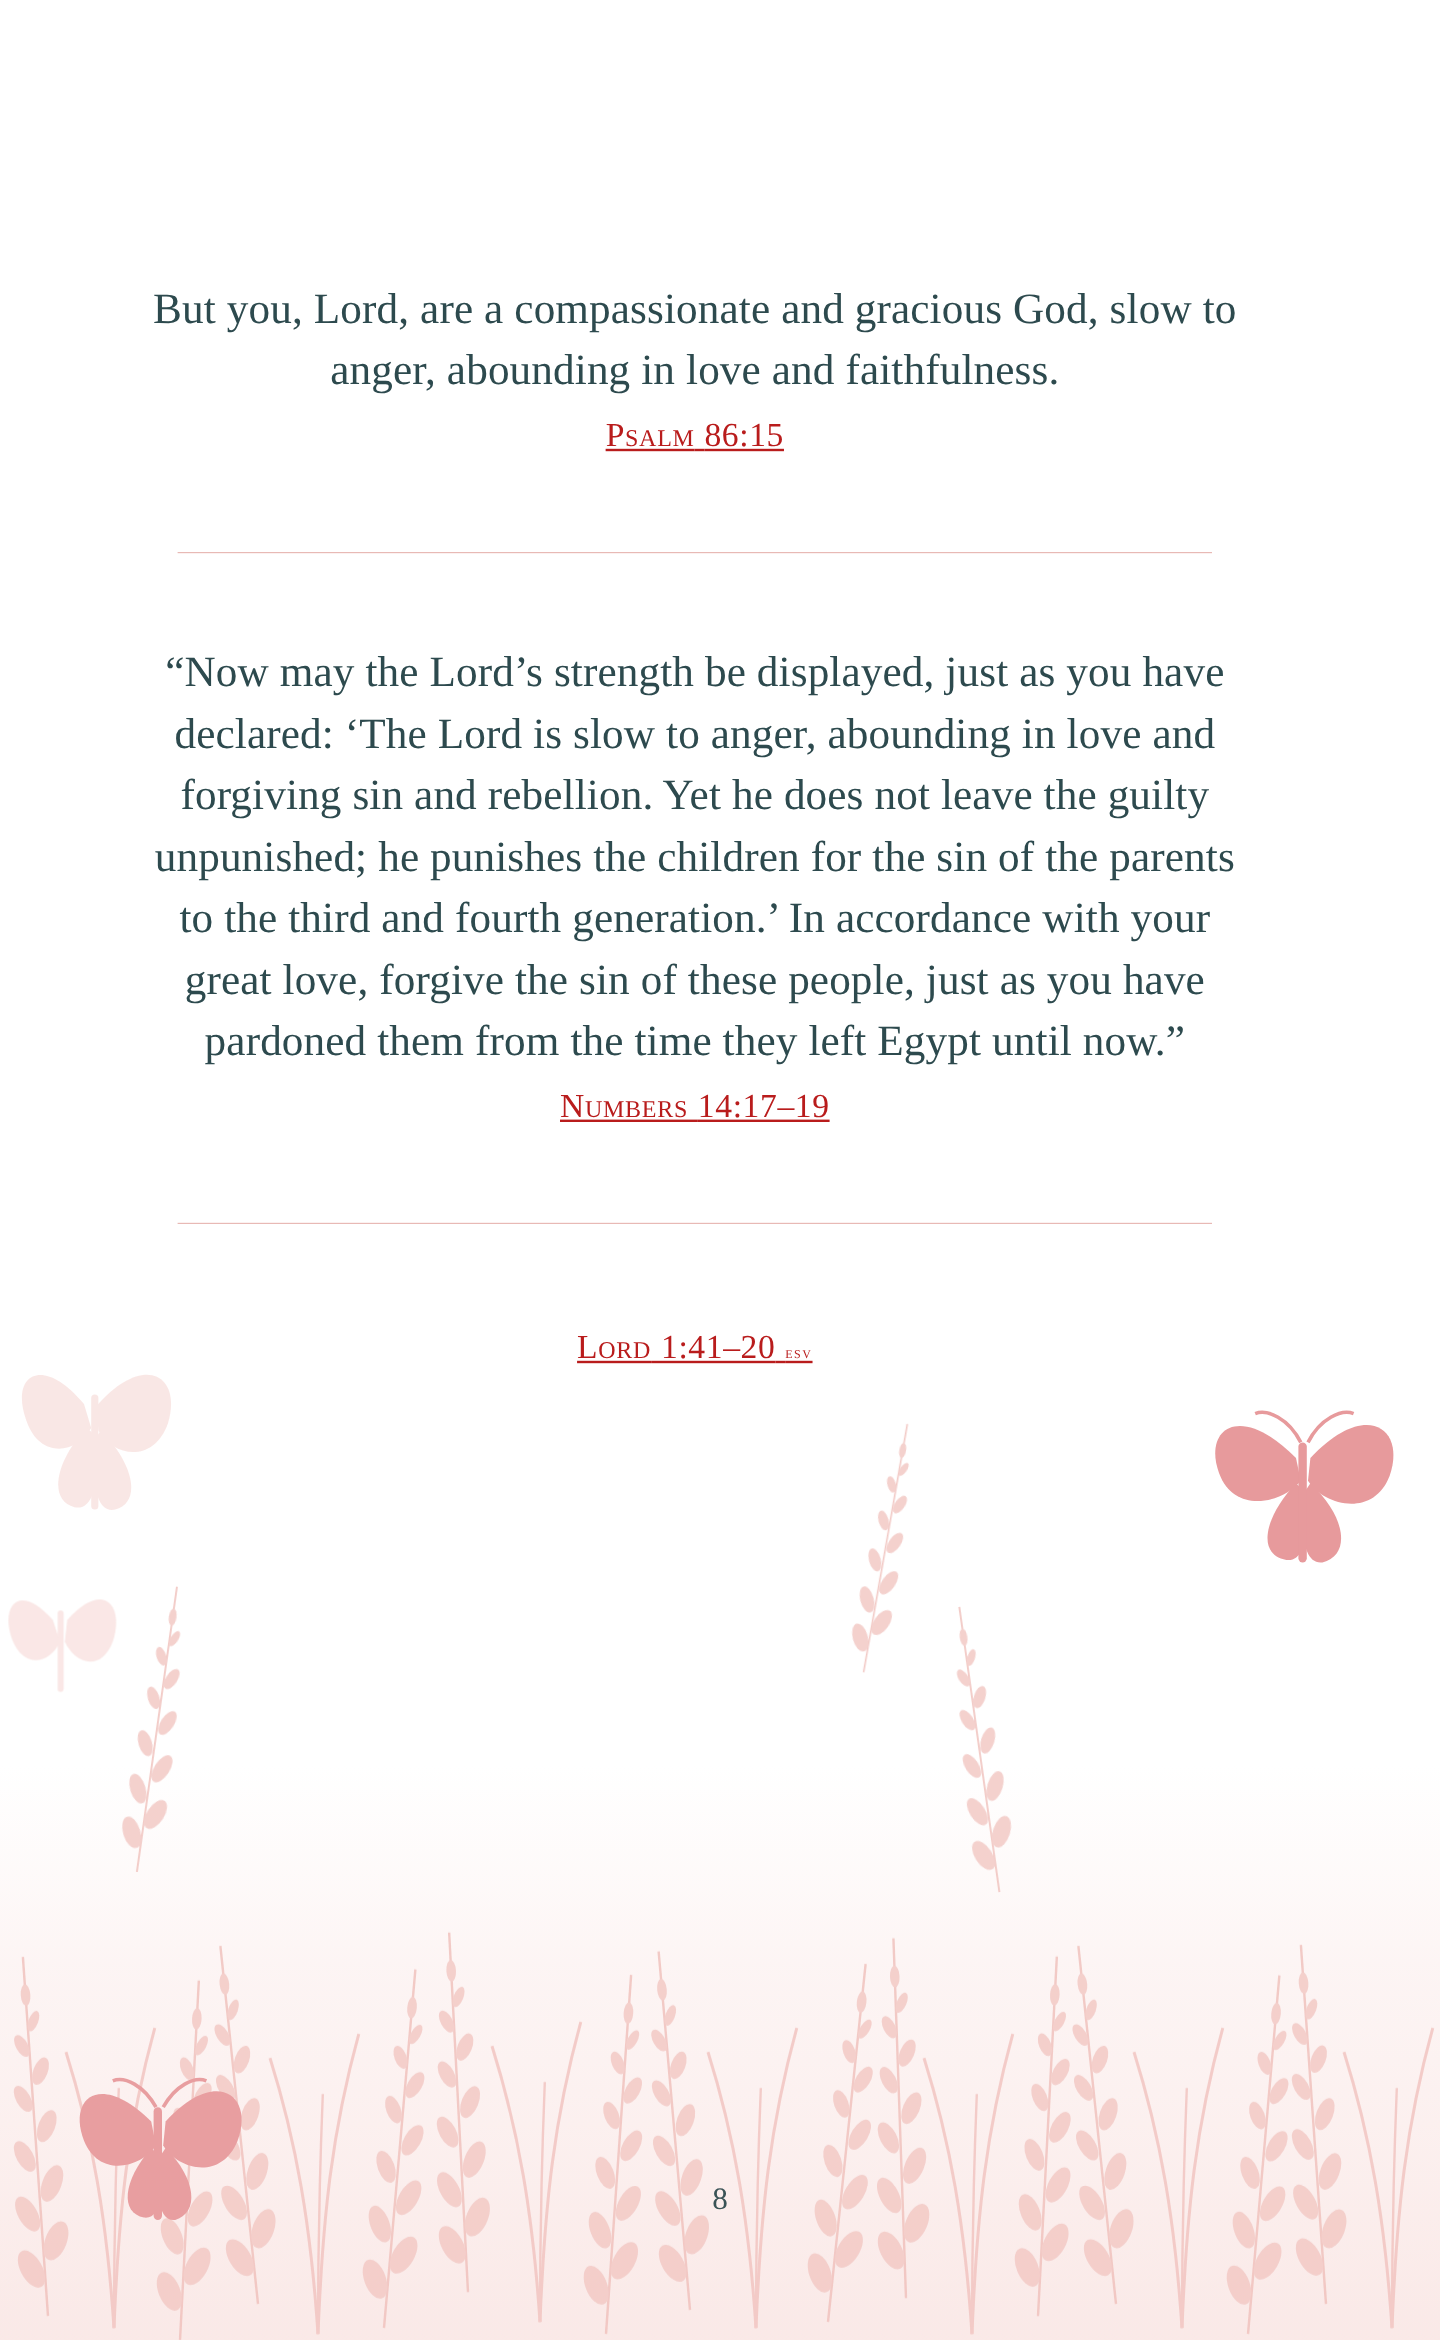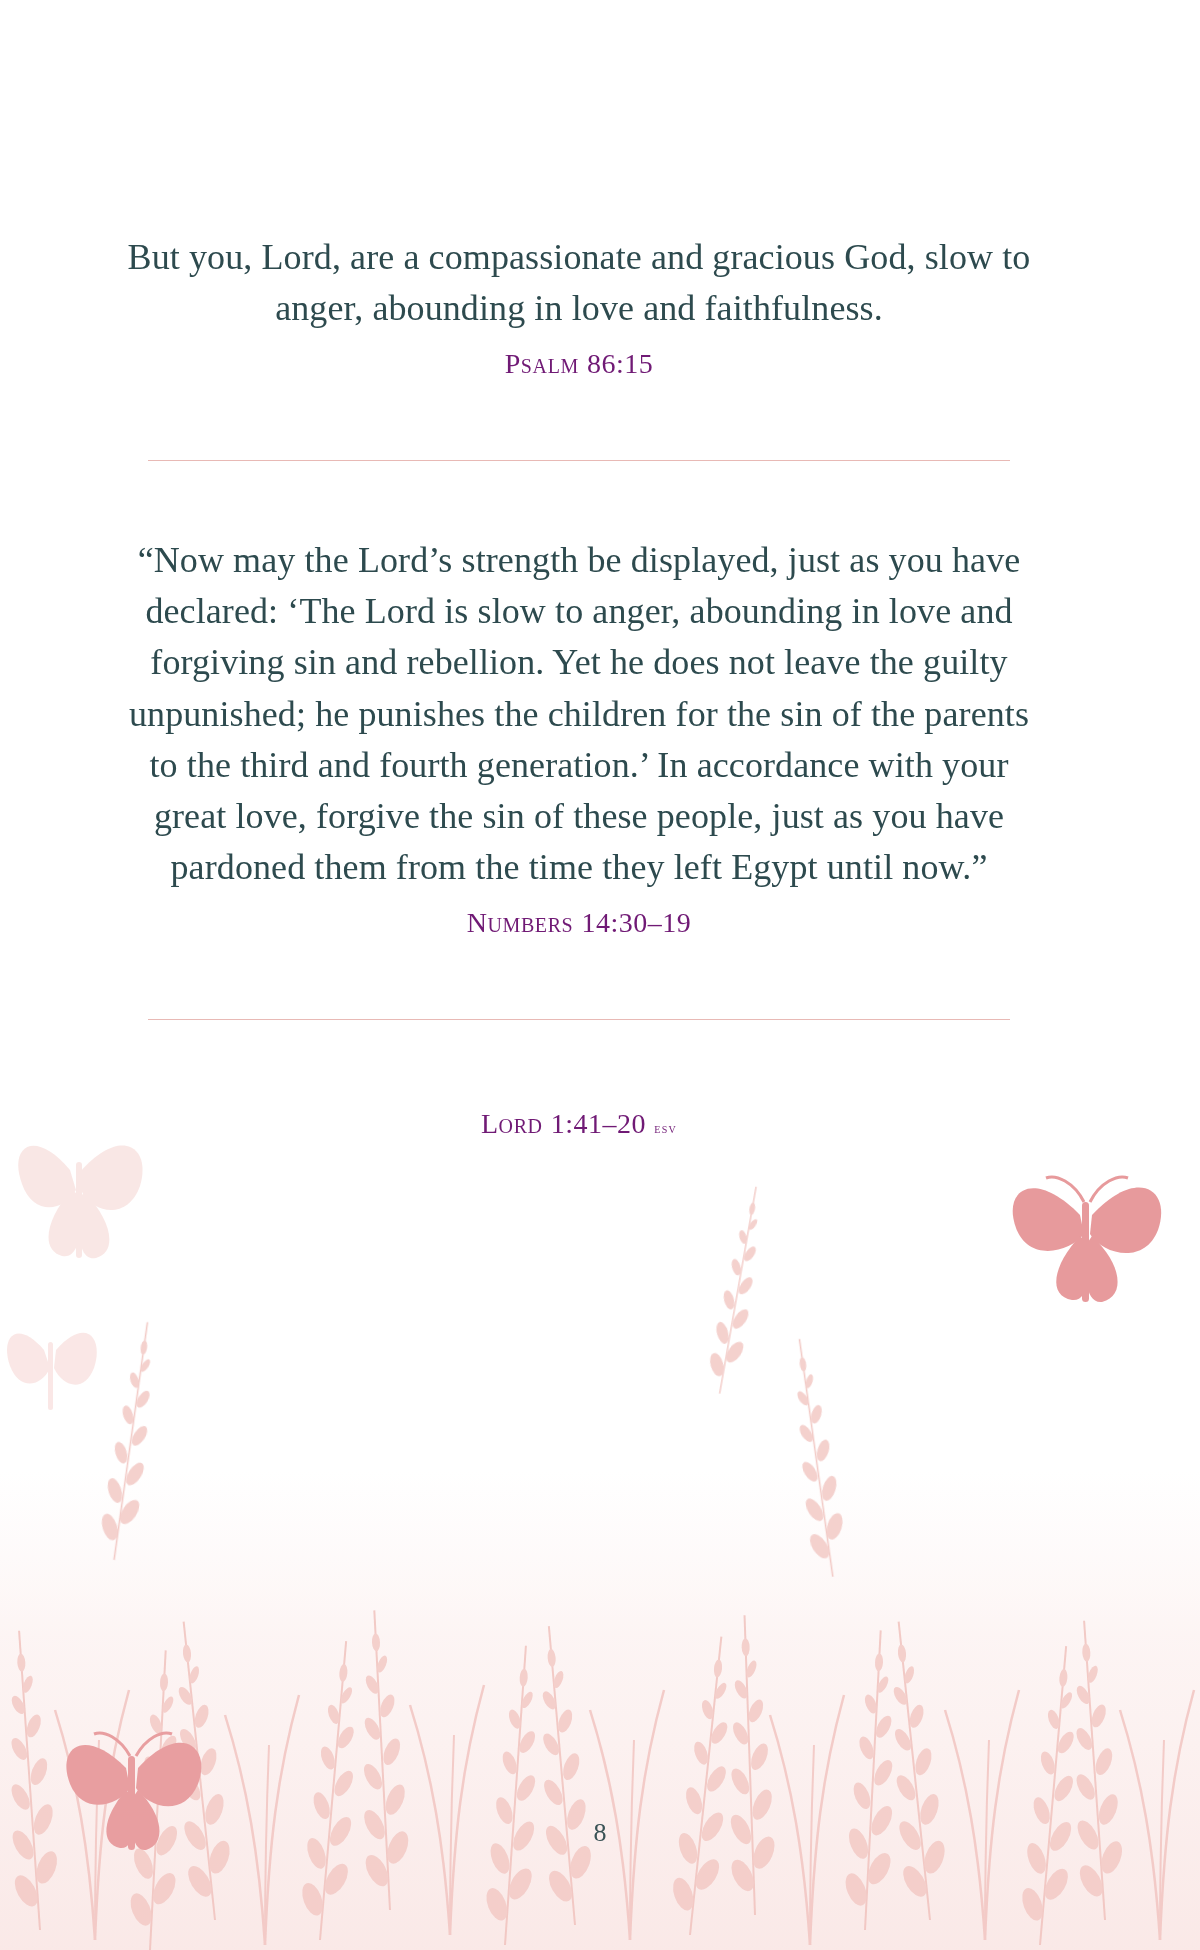--- a/index.html
+++ b/index.html
@@ -46,23 +46,24 @@
     font-size: 36px;
     line-height: 1.42;
     color: #2d4a4e;
     letter-spacing: 0.1px;
     margin: 0;
   }
 
   .verse-ref {
     margin-top: 14px;
     font-size: 28px;
-    color: #701a75;
+    color: #b91c1c;
     letter-spacing: 1.2px;
     font-variant: small-caps;
+    text-decoration: underline;
   }
   .verse-ref .num {
     font-variant: normal;
     letter-spacing: 0.5px;
   }
   .verse-ref .ver {
     font-size: 14px;
     letter-spacing: 1.3px;
   }
 
@@ -202,21 +203,21 @@
       <span class="num">86:15</span>
     </div>
   </div>
 
   <div class="divider rule-1"></div>
 
   <div class="verse-block" id="block-2">
     <p class="verse-text">“Now may the Lord’s strength be displayed, just as you have declared: ‘The Lord is slow to anger, abounding in love and forgiving sin and rebellion. Yet he does not leave the guilty unpunished; he punishes the children for the sin of the parents to the third and fourth generation.’ In accordance with your great love, forgive the sin of these people, just as you have pardoned them from the time they left Egypt until now.”</p>
     <div class="verse-ref">
       <span class="smallcaps">Numbers</span>
-      <span class="num">14:30–19</span>
+      <span class="num">14:17–19</span>
     </div>
   </div>
 
   <div class="divider rule-2"></div>
 
   <div class="verse-block" id="block-3">
     <div class="verse-ref">
       <span class="smallcaps">Lord</span>
       <span class="num">1:41–20</span>
       <span class="ver smallcaps">esv</span>

